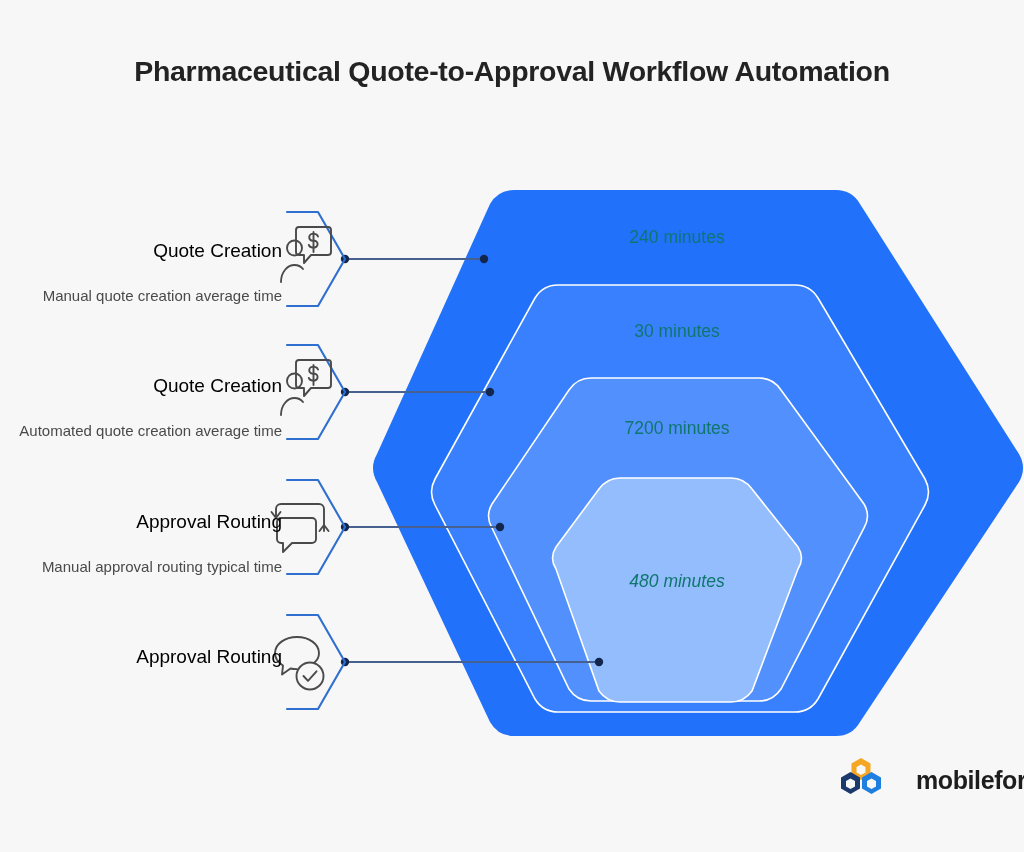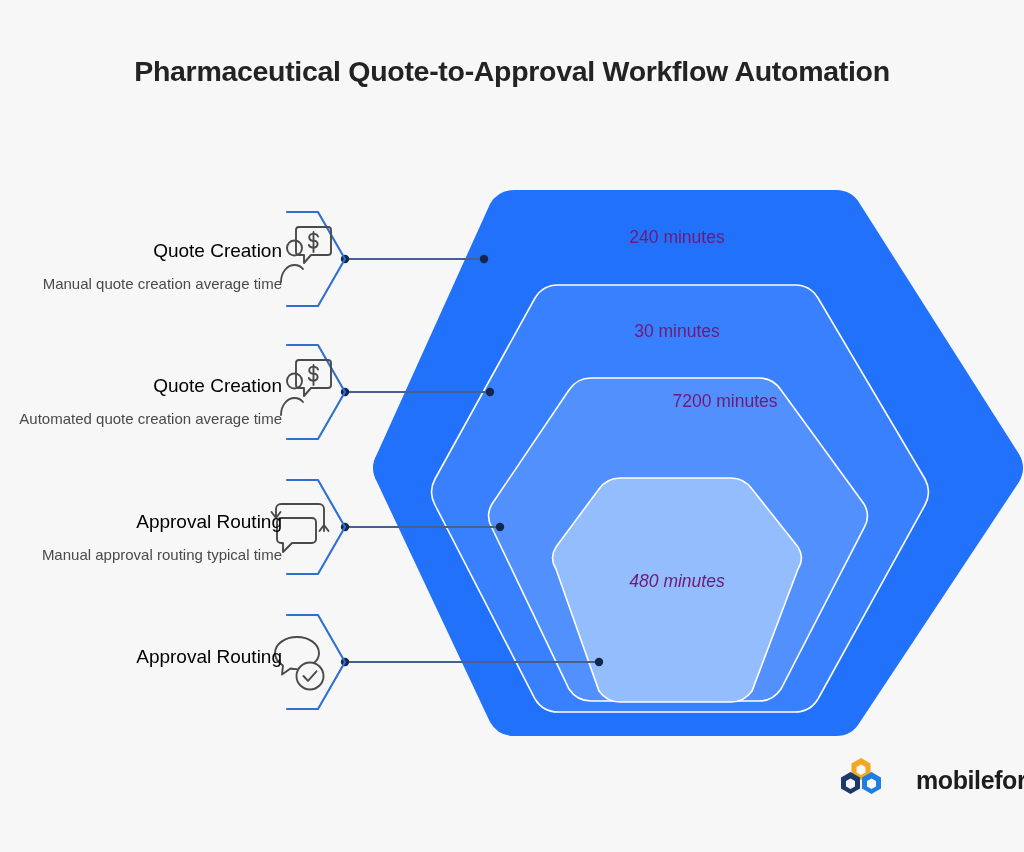--- a/index.html
+++ b/index.html
@@ -54,33 +54,33 @@
   .row-title {
     font-size: 19px;
     color: #000000;
     line-height: 1.18;
     white-space: nowrap;
   }
   .row-sub {
     font-size: 15px;
     color: #4a4a4a;
     line-height: 1.33;
-    margin-top: 12px;
+    margin-top: 24px;
   }
 
   .row-1 { top: 240px; }
   .row-2 { top: 375px; }
   .row-3 { top: 511px; }
   .row-4 { top: 646px; }
 
   
   .hex-value {
     position: absolute;
     text-align: center;
-    color: #701a75;
+    color: #0f766e;
     font-size: 17.5px;
     white-space: nowrap;
     transform: translateX(-50%);
   }
 
   
   #logo {
     position: absolute;
     left: 838px;
     top: 757px;
@@ -210,21 +210,21 @@
     <div class="row-title">Approval Routing</div>
     <div class="row-sub">Manual approval routing typical time</div>
   </div>
 
   <div class="row-label row-4">
     <div class="row-title">Approval Routing</div>
   </div>
 
   <div class="hex-value" style="left:677px; top:227px;">240 minutes</div>
   <div class="hex-value" style="left:677px; top:321px;">30 minutes</div>
-  <div class="hex-value" style="left:677px; top:391px;margin-left:48px;">7200 minutes</div>
+  <div class="hex-value" style="left:677px; top:418px;">7200 minutes</div>
   <div class="hex-value" style="left:677px; top:571px;font-style:italic;">480 minutes</div>
 
   <div id="logo">
     <svg width="46" height="42" viewBox="0 0 46 42">
 
       <path fill="#f5a623" d="M 23 1 L 32.5 6.5 L 32.5 17.5 L 23 23 L 13.5 17.5 L 13.5 6.5 Z
                M 23 7.5 L 18.5 10.1 L 18.5 15.4 L 23 18 L 27.5 15.4 L 27.5 10.1 Z"></path>
 
       <path fill="#1b3a6b" d="M 12.5 15 L 22 20.5 L 22 31.5 L 12.5 37 L 3 31.5 L 3 20.5 Z
                M 12.5 21.5 L 8 24.1 L 8 29.4 L 12.5 32 L 17 29.4 L 17 24.1 Z"></path>

